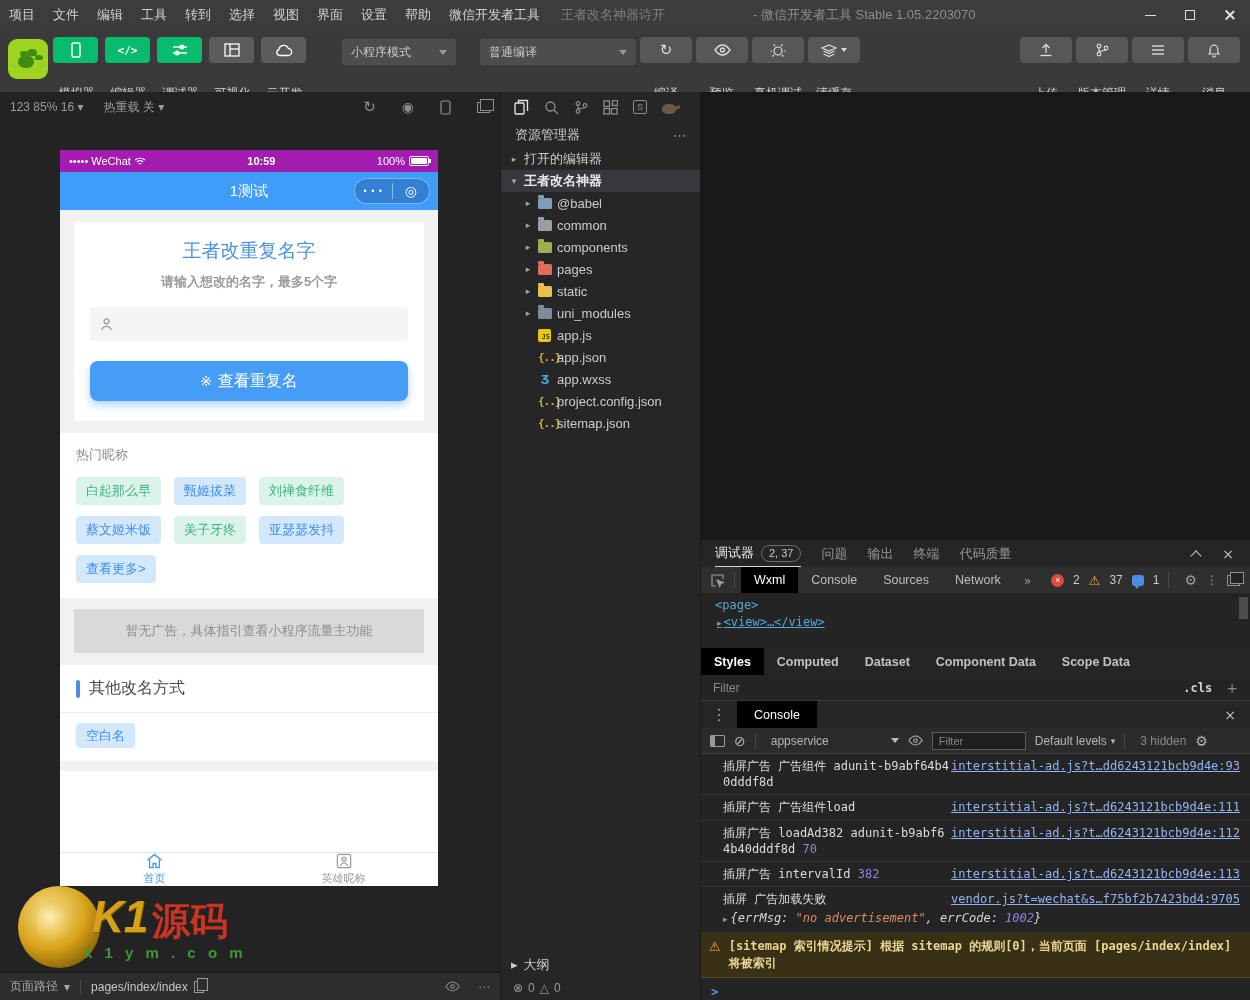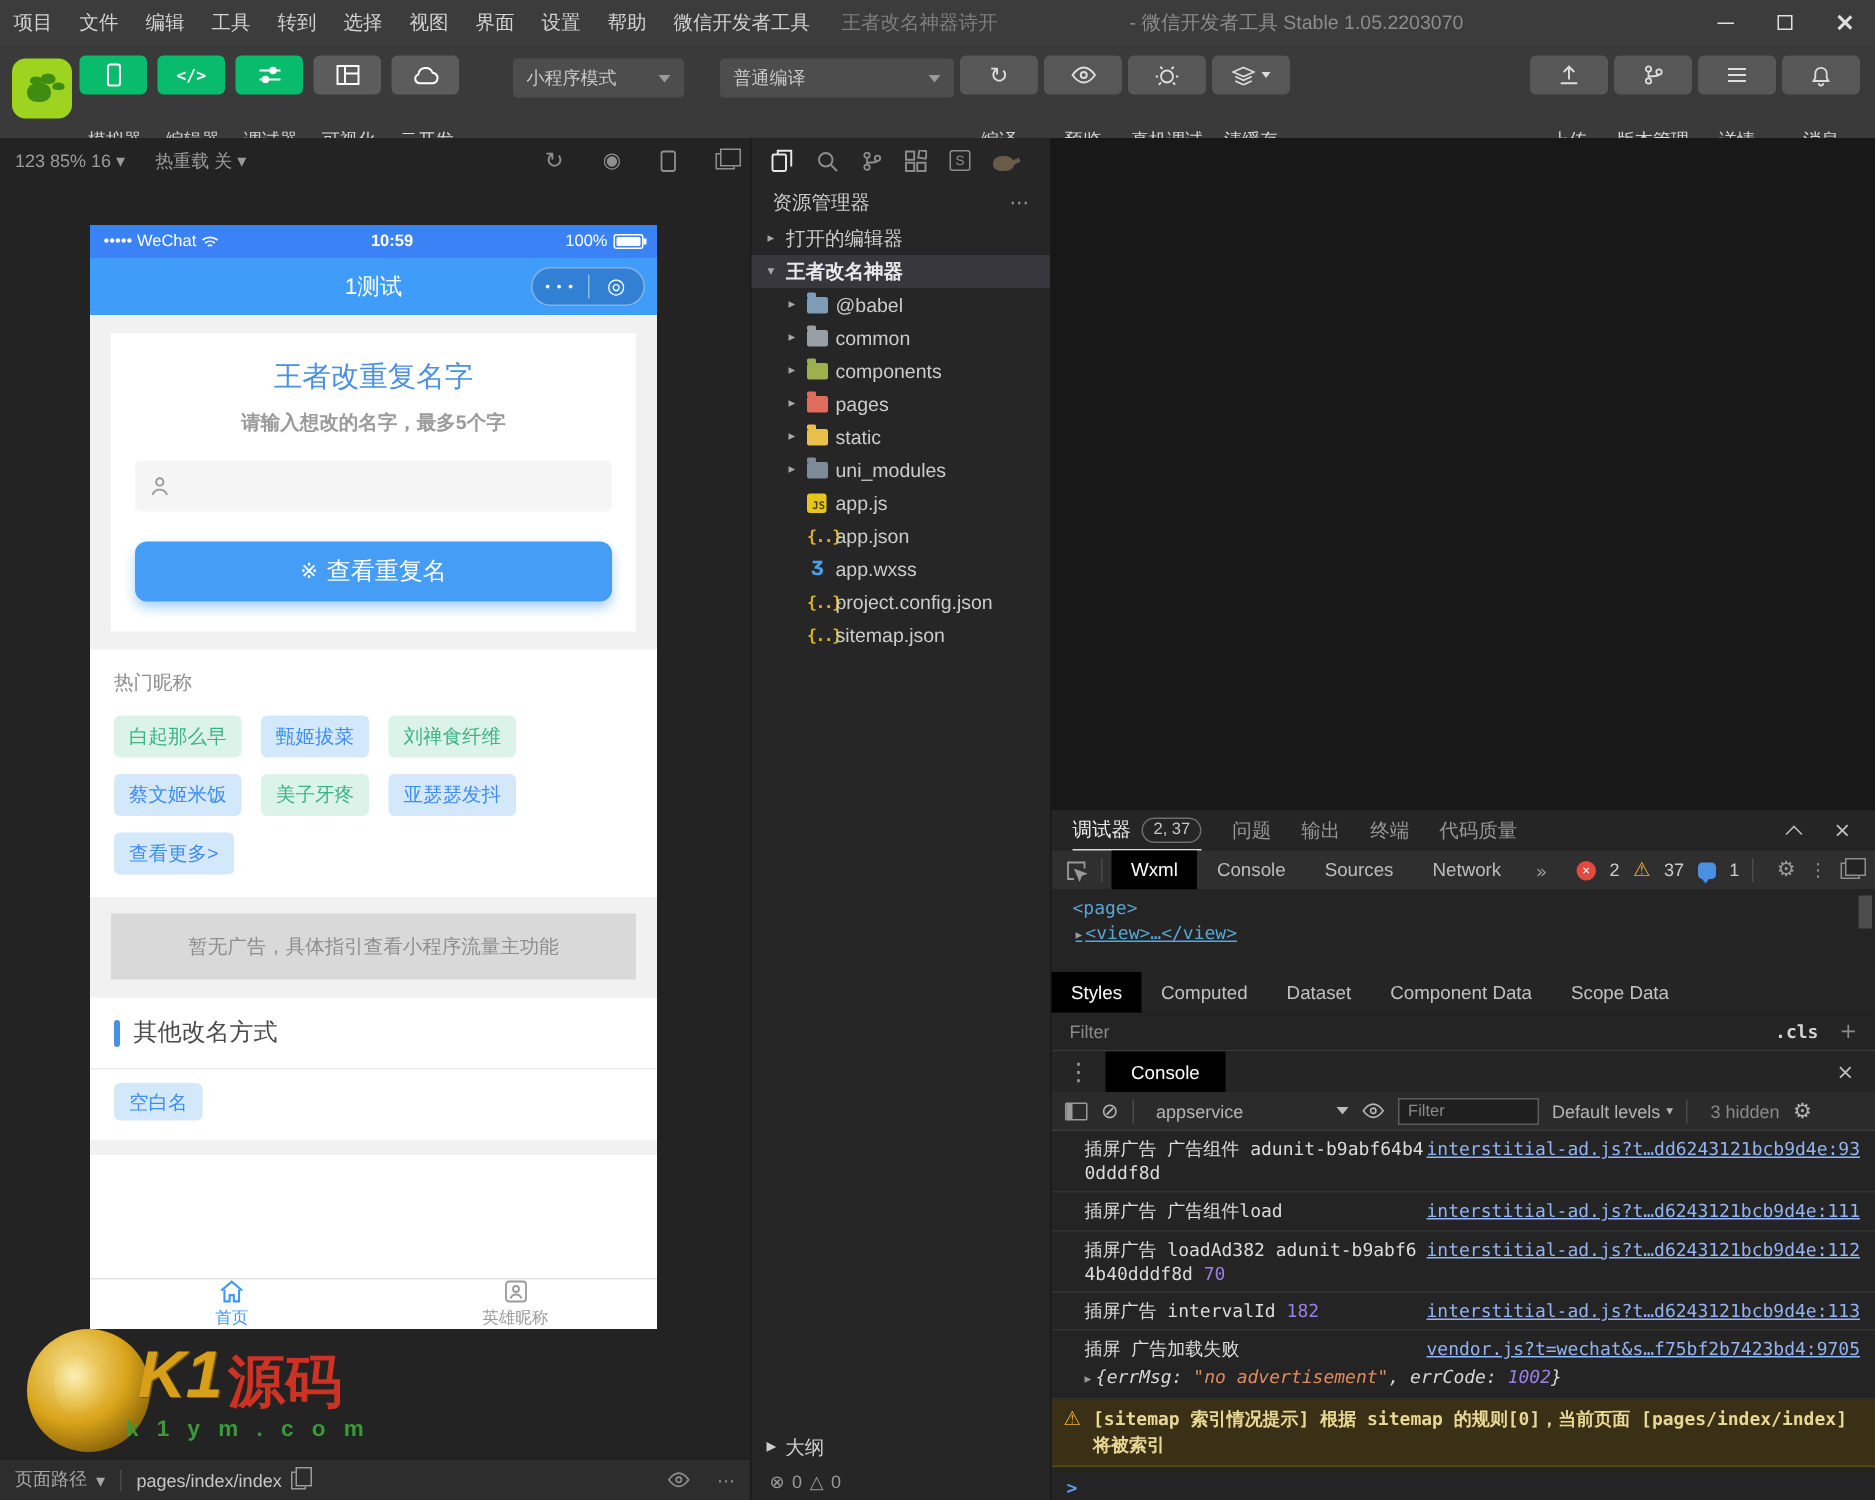--- a/index.html
+++ b/index.html
@@ -54,21 +54,21 @@
   
   .sim-topbar { height:30px; display:flex; align-items:center; color:#9c9c9c; font-size:12px; padding:0 10px; }
   .sim-chip { display:flex; align-items:center; margin-right:20px; white-space:nowrap; }
   .sim-icons { margin-left:auto; display:flex; align-items:center; gap:26px; color:#8f8f8f; }
   .glyph { font-family:"DejaVu Sans",sans-serif; }
   .ic-windows { position:relative; width:13px; height:11px; border:1.3px solid #8f8f8f; display:inline-block; }
   .ic-windows::before { content:""; position:absolute; left:2px; top:-4px; width:12px; height:10px; border:1.3px solid #8f8f8f; background:#232323; }
 
   
   .phone { position:absolute; left:60px; top:58px; width:378px; height:736px; background:#fff; display:flex; flex-direction:column; }
-  .p-status { height:22px; background:#3b82f6; color:#fff; font-size:11px; display:flex; align-items:center; padding:0 9px; }
+  .p-status { height:22px; background:#a21caf; color:#fff; font-size:11px; display:flex; align-items:center; padding:0 9px; }
   .p-status .time { flex:1; text-align:center; font-weight:bold; }
   .battery { width:20px; height:10px; border:1px solid #fff; border-radius:2px; margin-left:4px; position:relative; }
   .battery::before { content:""; position:absolute; inset:1px; background:#fff; border-radius:1px; }
   .battery::after { content:""; position:absolute; right:-3px; top:2px; width:2px; height:4px; background:#fff; }
   .p-nav { height:38px; background:#3f9cf8; position:relative; display:flex; align-items:center; justify-content:center; }
   .p-nav-title { color:#fff; font-size:15px; }
   .capsule { position:absolute; right:8px; top:6px; width:76px; height:26px; border-radius:14px;
     background:rgba(0,30,80,.22); border:1px solid rgba(255,255,255,.4); display:flex; align-items:center; color:#fff; }
   .cap-dots { flex:1; text-align:center; font-size:9px; letter-spacing:1px; }
   .cap-sep { width:1px; height:16px; background:rgba(255,255,255,.45); }
@@ -160,21 +160,21 @@
   .warn-tri { color:#f2b13d; font-size:13px; }
   .info-bub { width:12px; height:11px; border-radius:3px; background:#4a90e2; position:relative; }
   .info-bub::after { content:""; position:absolute; left:2px; bottom:-3px; border-left:3px solid transparent; border-right:3px solid transparent; border-top:4px solid #4a90e2; }
   .cnt { color:#cccccc; }
   .wxml-view { height:55px; background:#242424; font-family:"DejaVu Sans Mono",monospace; font-size:12px; padding:5px 0 0 14px; position:relative; }
   .wx-line1 { color:#56a8d6; }
   .wx-line2 { color:#56a8d6; margin:3px 0 0 2px; text-decoration:underline; }
   .wx-line2 .tw2 { color:#9a9a9a; text-decoration:none; font-size:9px; margin-right:2px;}
   .wx-scroll { position:absolute; right:2px; top:4px; width:9px; height:22px; background:#4d4d4d; }
   .styles-tabs { height:27px; background:#252526; display:flex; align-items:center; font-size:12.5px; color:#c2c2c2; }
-  .st-tab { padding:0 13px; height:100%; display:flex; align-items:center; white-space:nowrap; }
+  .st-tab { padding:0 13px; height:100%; display:flex; align-items:center; white-space:nowrap;font-weight:bold; }
   .st-tab.active { background:#000; color:#fff; }
   .filter-row { height:26px; background:#242424; border-bottom:1px solid #3a3a3a; display:flex; align-items:center; padding:0 12px; font-size:12px; }
   .filter-row input { background:transparent; border:none; outline:none; color:#cfcfcf; font-size:12px; flex:1; }
   .filter-row input::placeholder { color:#8a8a8a; }
   .cls-lbl { color:#d5d5d5; font-family:"DejaVu Sans Mono",monospace; font-weight:bold; margin-left:10px; }
   .plus-lbl { color:#8a8a8a; margin-left:14px; font-size:14px; }
   .console-head { height:27px; background:#252526; display:flex; align-items:center; color:#bdbdbd; }
   .ch-dots { margin:0 10px; color:#9a9a9a; }
   .c-tab { background:#000; color:#fff; padding:0 17px; height:100%; display:flex; align-items:center; font-size:12.5px; }
   .ch-x { margin-left:auto; padding-right:14px; color:#c0c0c0; font-size:14px; }
@@ -717,21 +717,21 @@
       </div>
       <div class="log-row">
         <span class="log-msg">插屏广告 广告组件load</span>
         <span class="log-link">interstitial-ad.js?t…d6243121bcb9d4e:111</span>
       </div>
       <div class="log-row">
         <span class="log-msg"><span>插屏广告 loadAd382 adunit-b9abf64b40dddf8d</span> <span class="num">70</span></span>
         <span class="log-link">interstitial-ad.js?t…d6243121bcb9d4e:112</span>
       </div>
       <div class="log-row">
-        <span class="log-msg"><span>插屏广告 intervalId</span> <span class="num">182</span></span>
+        <span class="log-msg"><span>插屏广告 intervalId</span> <span class="num">382</span></span>
         <span class="log-link">interstitial-ad.js?t…d6243121bcb9d4e:113</span>
       </div>
       <div class="log-row" style="border-bottom:none">
         <span class="log-msg">插屏 广告加载失败</span>
         <span class="log-link">vendor.js?t=wechat&amp;s…f75bf2b7423bd4:9705</span>
       </div>
       <div class="log-expand">
         <span class="tw3 glyph">▸</span><span>{errMsg: </span><span class="str">"no advertisement"</span><span>, errCode: </span><span class="num">1002</span><span>}</span>
       </div>
       <div class="warn-row">

